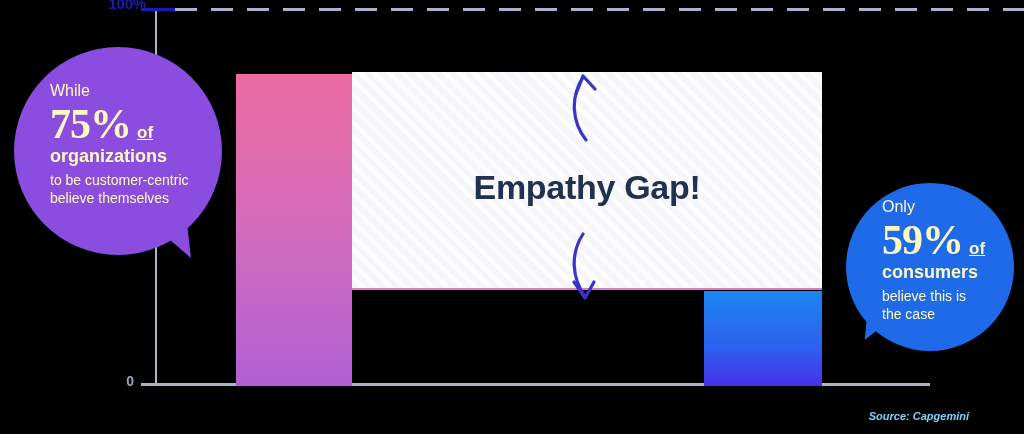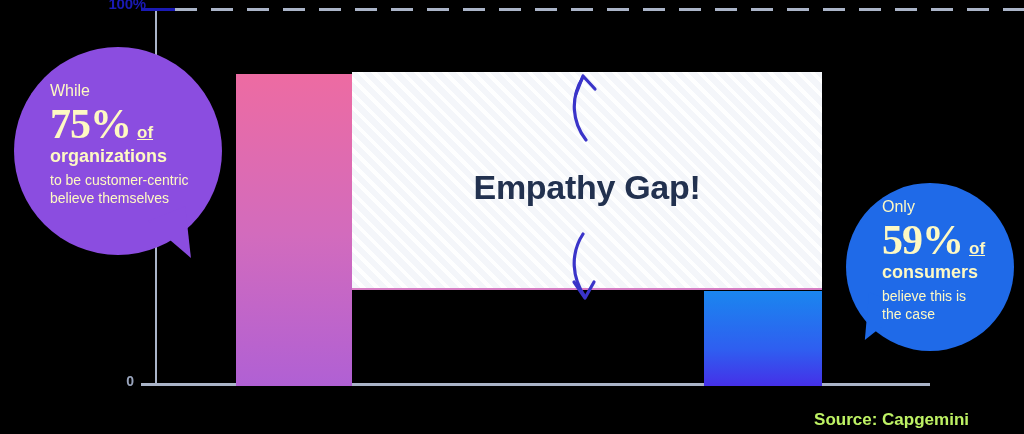--- a/index.html
+++ b/index.html
@@ -230,22 +230,23 @@
     font-size: 14px;
     font-weight: 400;
     line-height: 1.3;
   }
 
   
   .source {
     position: absolute;
     right: 92px;
     top: 410px;
-    color: #bef264;
-    font-size: 17px;
+    color: #7dd3fc;
+    font-size: 11px;
+    font-style: italic;
     font-weight: 700;
   }
 </style>
 </head>
 <body>
 
 <div id="stage">
 
   <div class="axis-v"></div>
   <div class="axis-h"></div>

